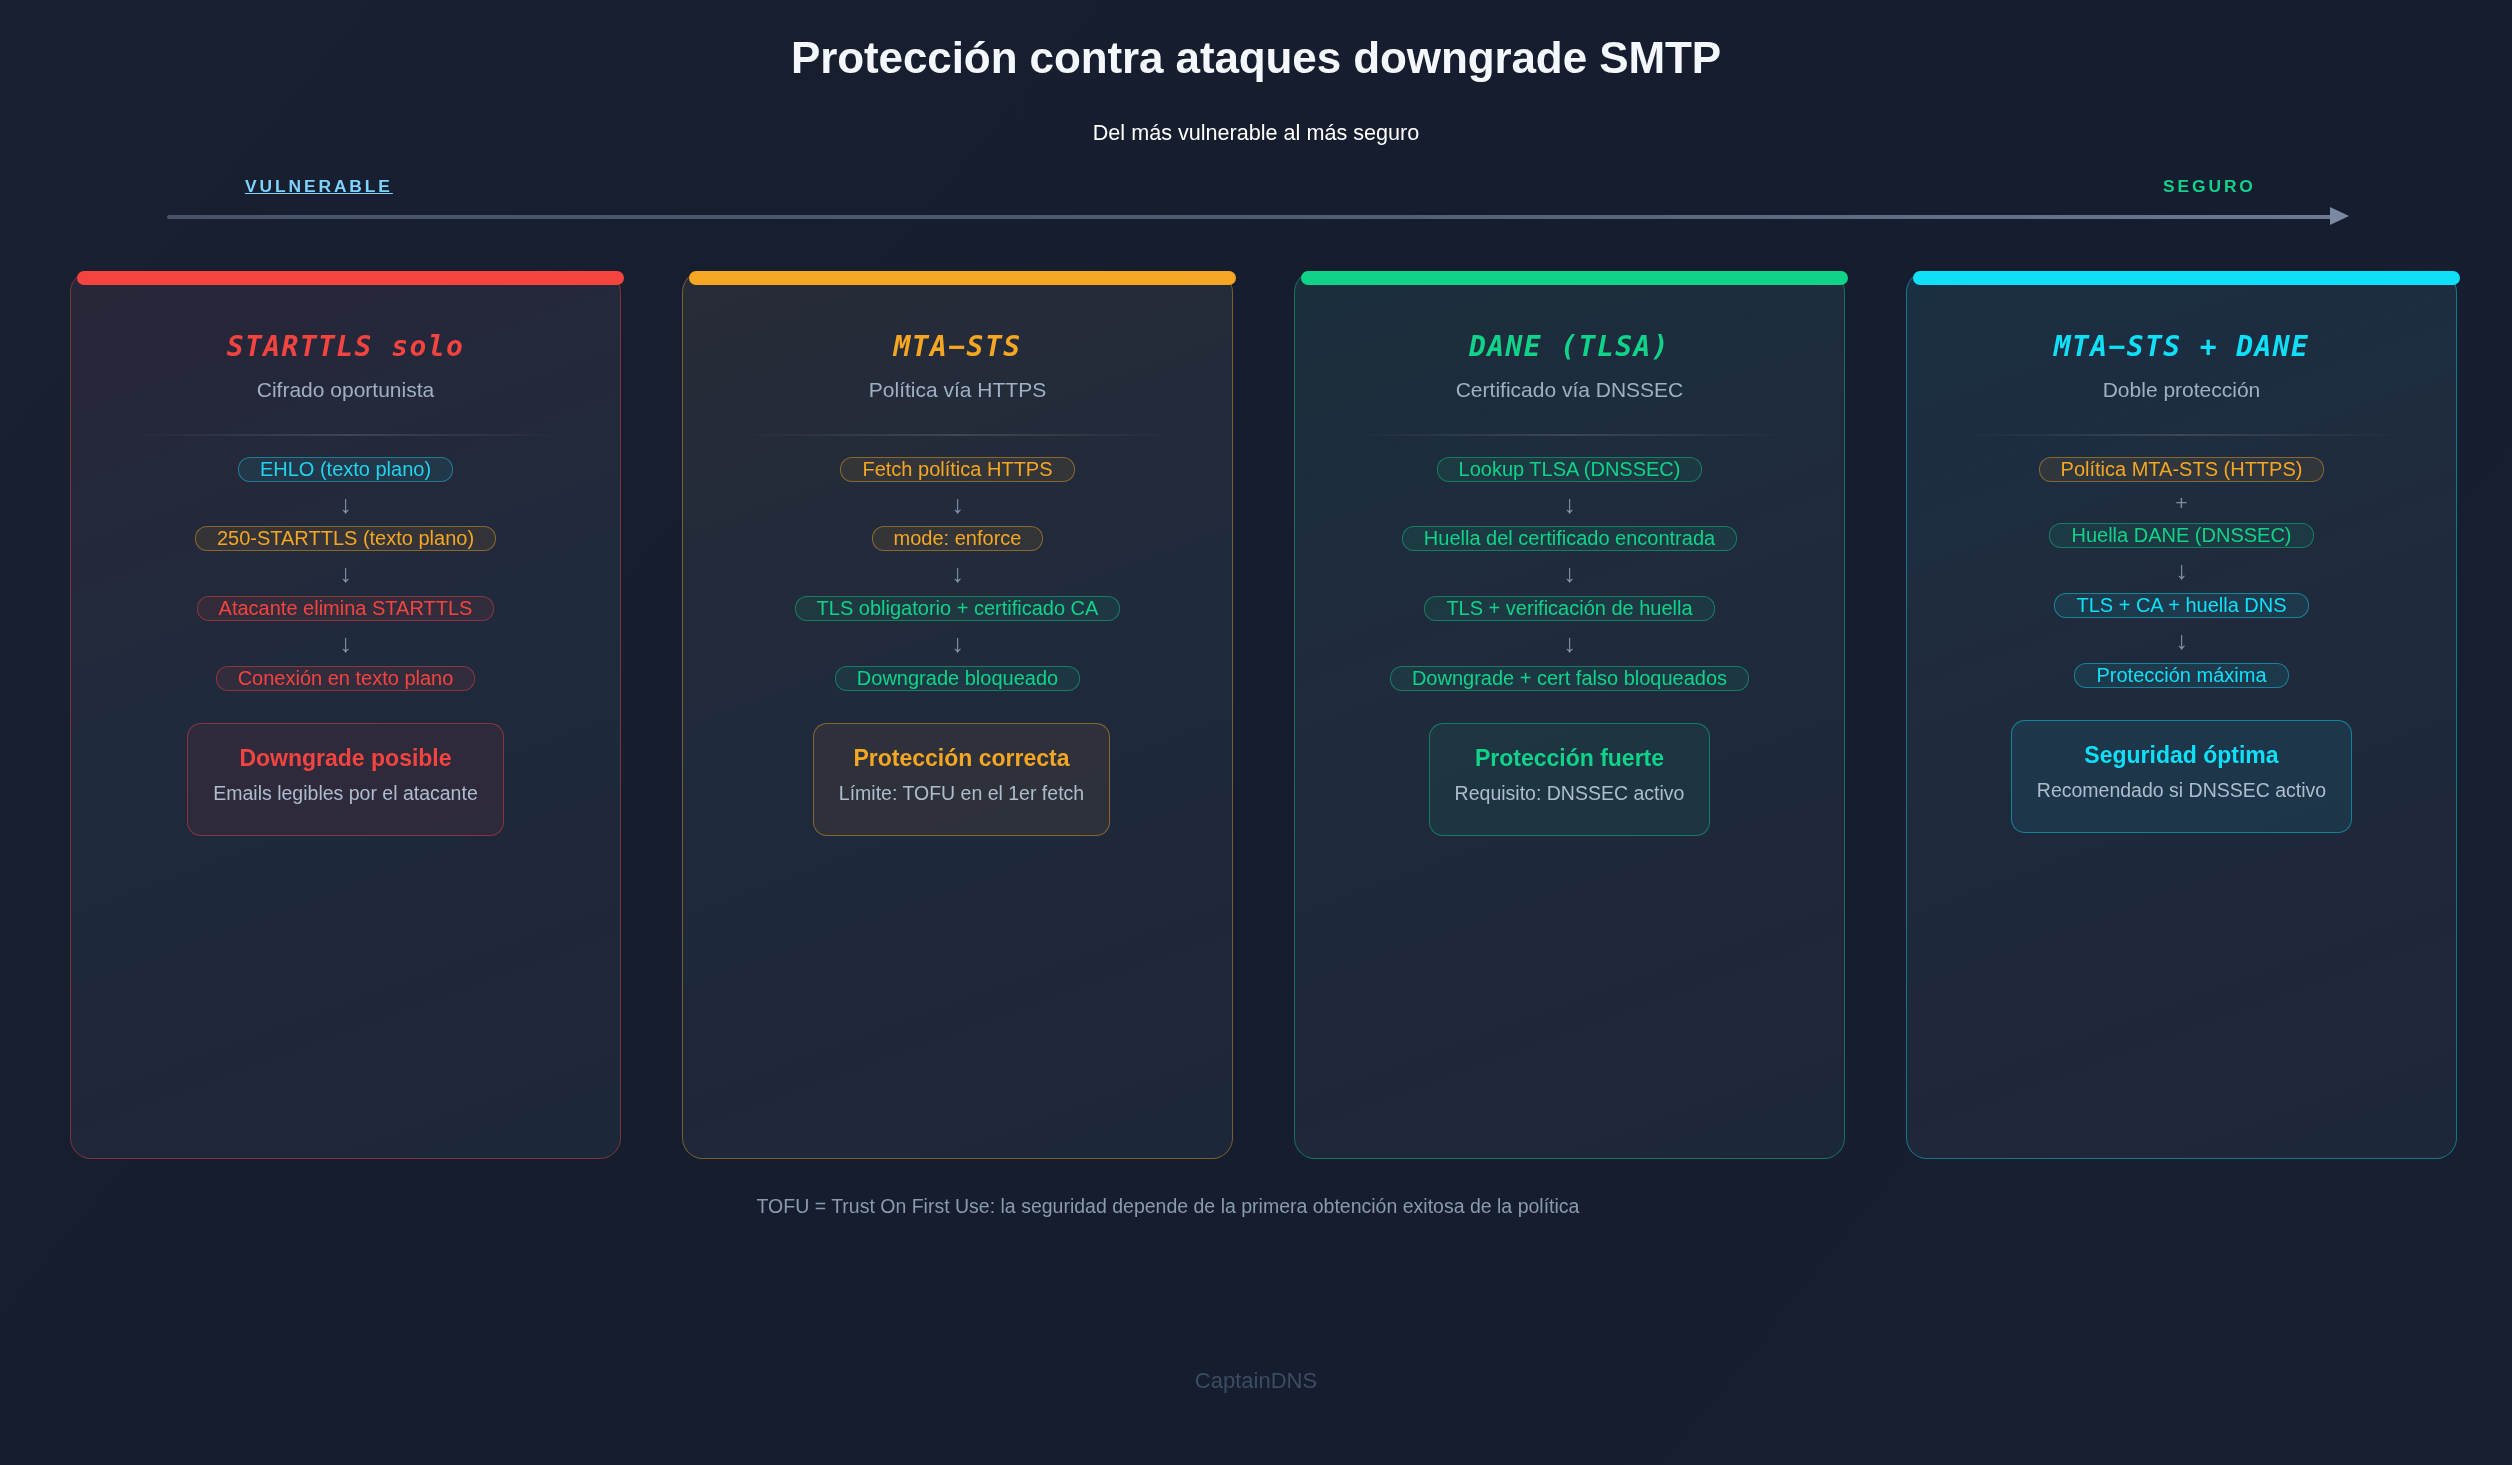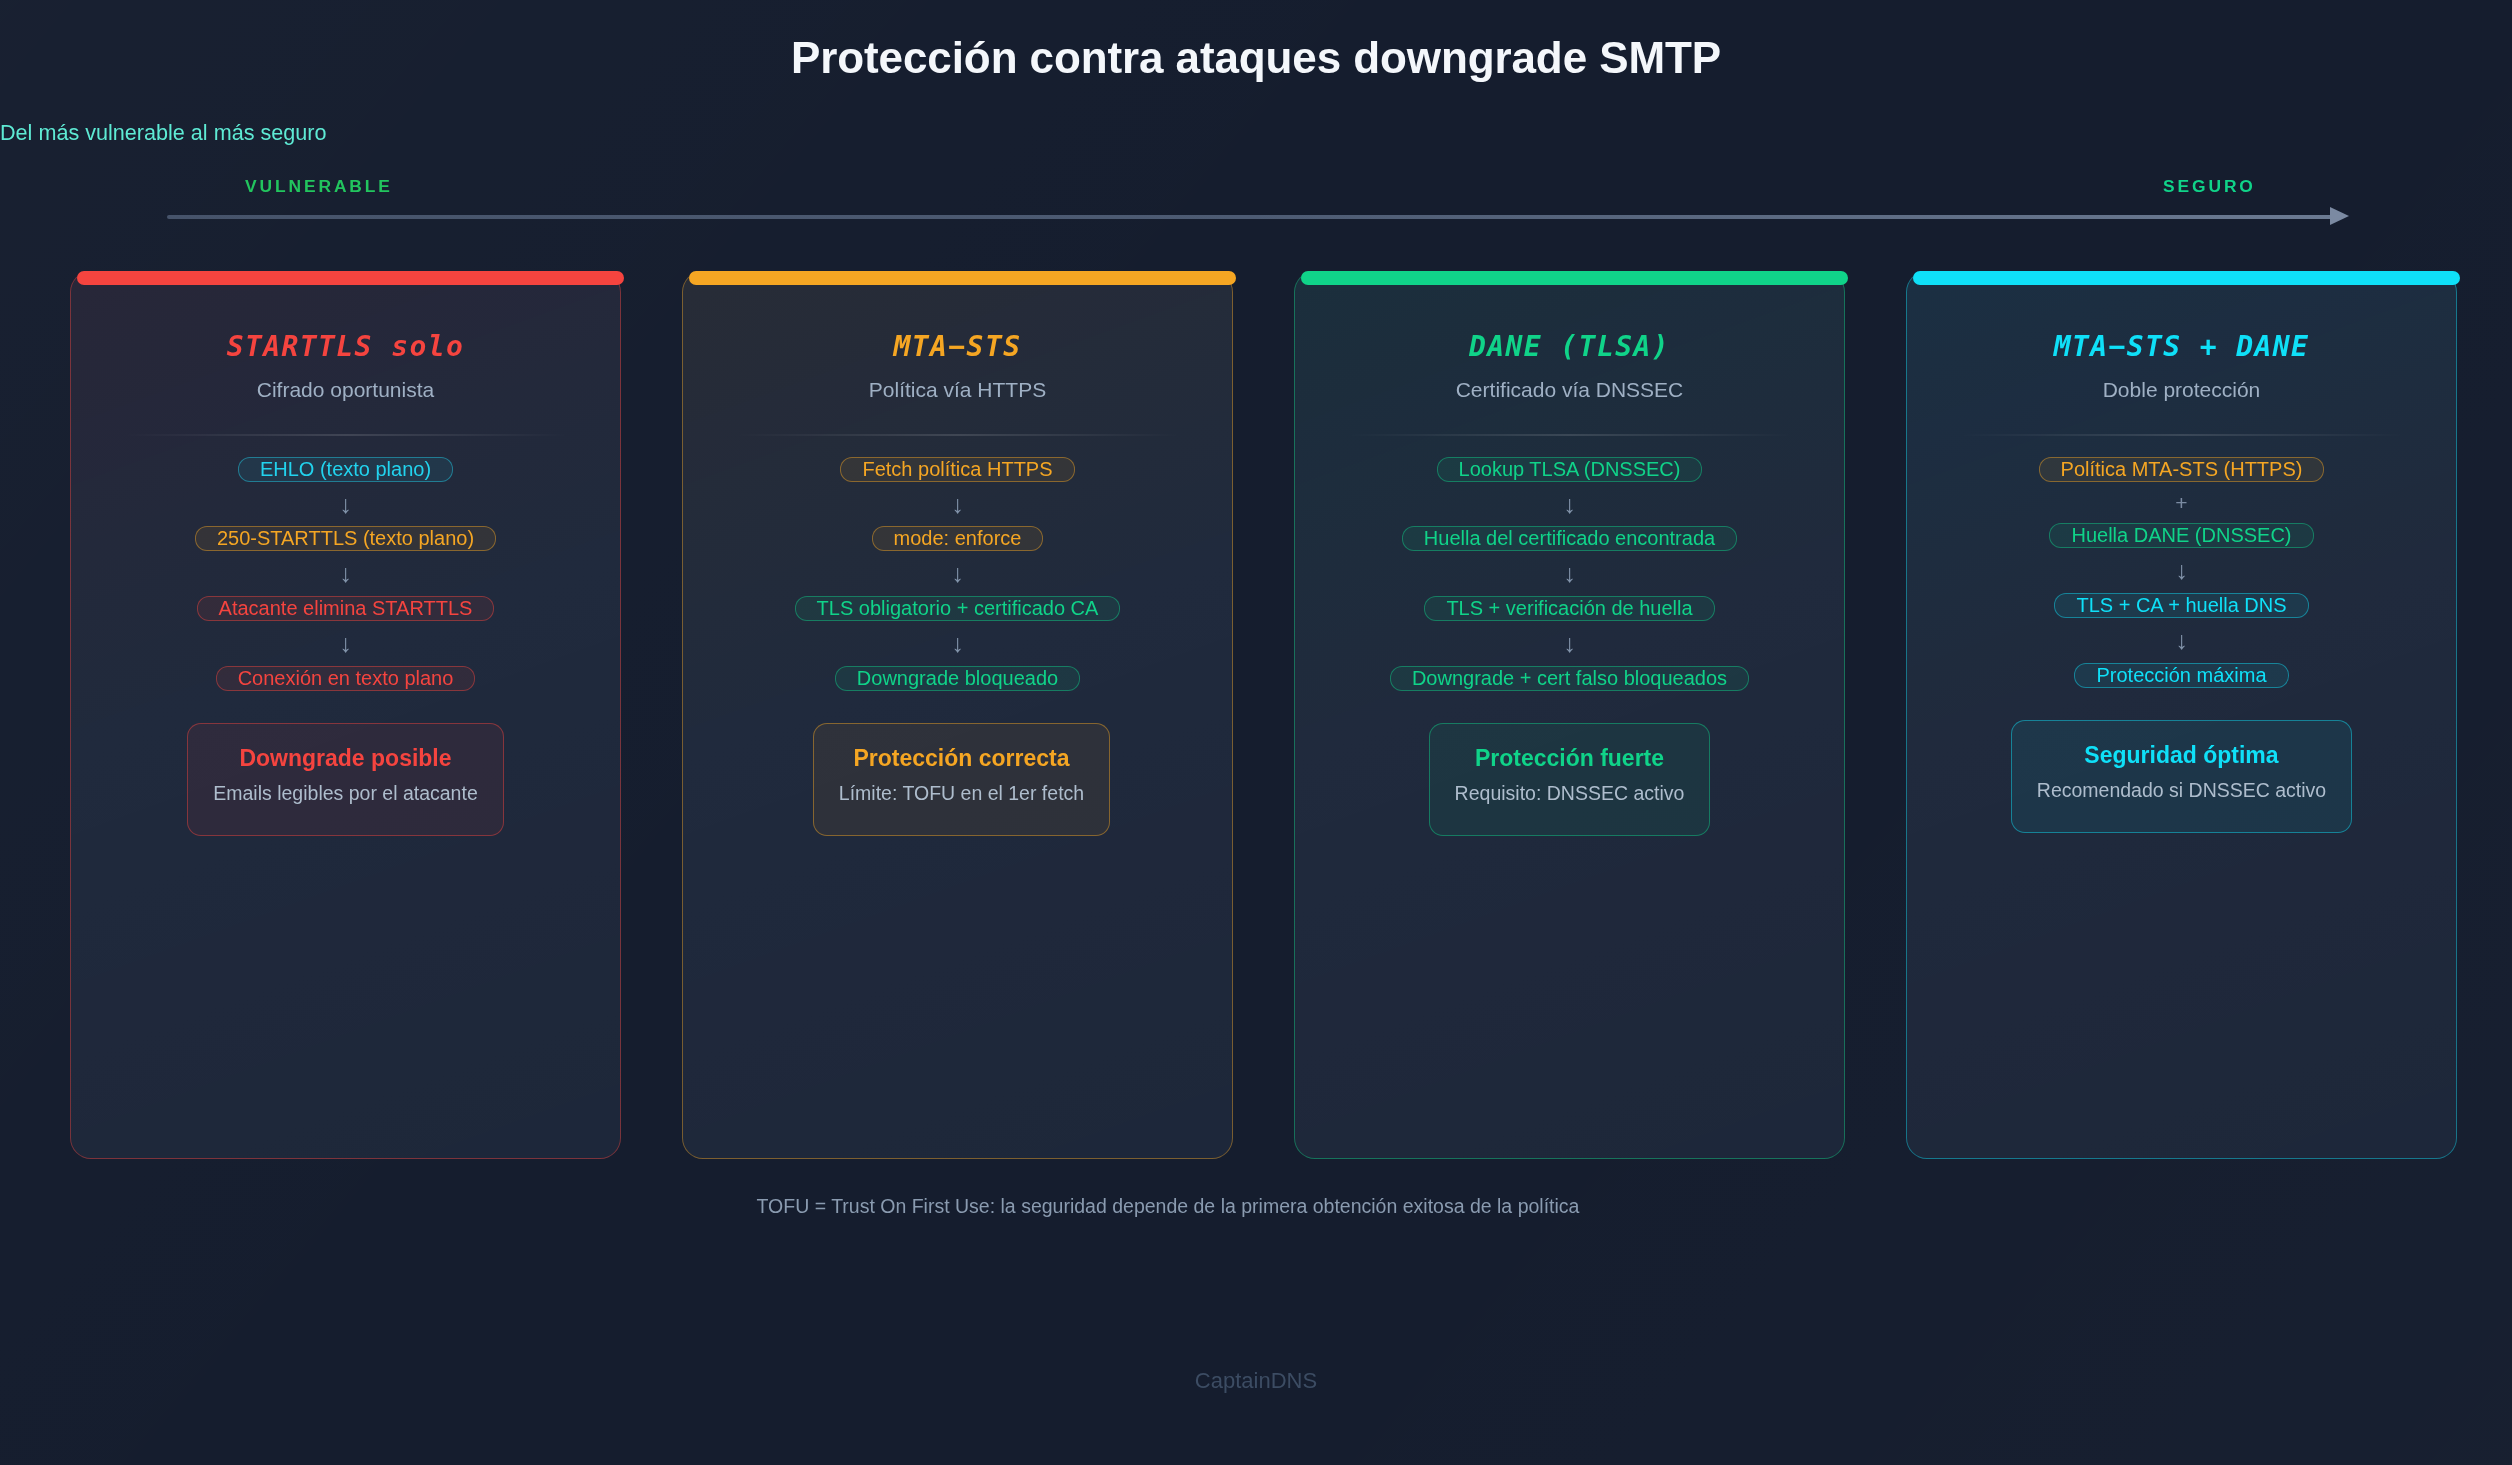--- a/index.html
+++ b/index.html
@@ -20,39 +20,39 @@
   }
 
   .page{position:relative;width:2512px;height:1465px;}
 
   
   .title{
     position:absolute;top:33px;left:0;width:2512px;text-align:center;
     font-size:44px;font-weight:bold;color:#f4f7fb;letter-spacing:-0.1px;
   }
   .subtitle{
-    position:absolute;top:120px;left:0;width:2512px;text-align:left;
-    font-size:21.6px;color:#5eead4;
+    position:absolute;top:120px;left:0;width:2512px;text-align:center;
+    font-size:21.6px;color:#ffffff;
   }
 
   
   .axis{position:absolute;top:176px;left:167px;width:2205px;height:60px;}
   .axis-line{
     position:absolute;left:0;top:39px;width:2169px;height:3.5px;border-radius:2.1px;
     background:linear-gradient(90deg,#46536a 0%,#4d5b73 50%,#6b7a92 100%);
   }
   .axis-arrow{
     position:absolute;left:2163px;top:31px;width:0;height:0;
     border-top:9.8px solid transparent;border-bottom:9.8px solid transparent;
     border-left:19.5px solid #7b8aa2;
   }
   .axis-label{
     position:absolute;top:0;font-size:17.4px;font-weight:bold;letter-spacing:2.9px;
   }
-  .axis-label.left{left:78px;color:#22c55e;}
+  .axis-label.left{left:78px;color:#7dd3fc;text-decoration:underline;}
   .axis-label.right{left:1996px;color:#10d389;}
 
   
   .cards{position:absolute;top:271px;left:70px;width:2387px;height:888px;
          display:flex;gap:61px;}
   .card{
     position:relative;width:558px;box-sizing:border-box;
     border-radius:21px;
     padding:60px 31px 28px 31px;
     display:flex;flex-direction:column;align-items:center;

